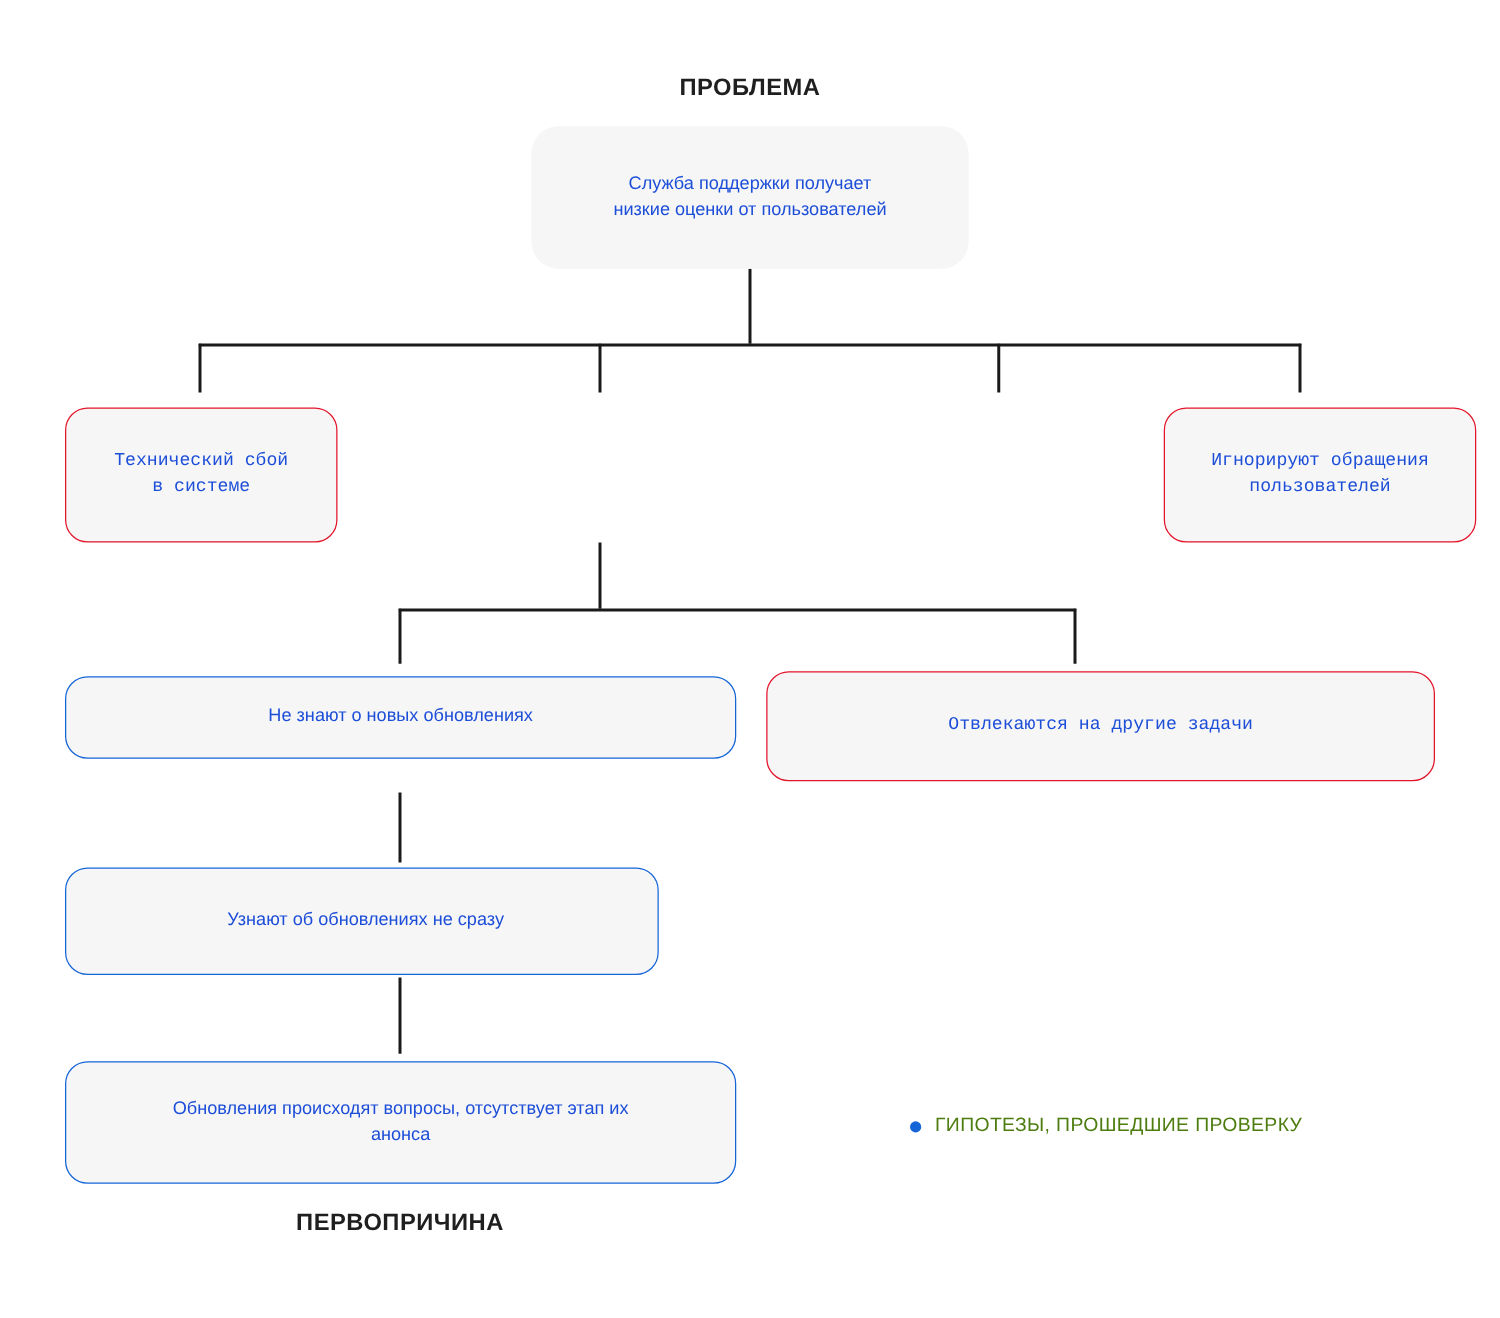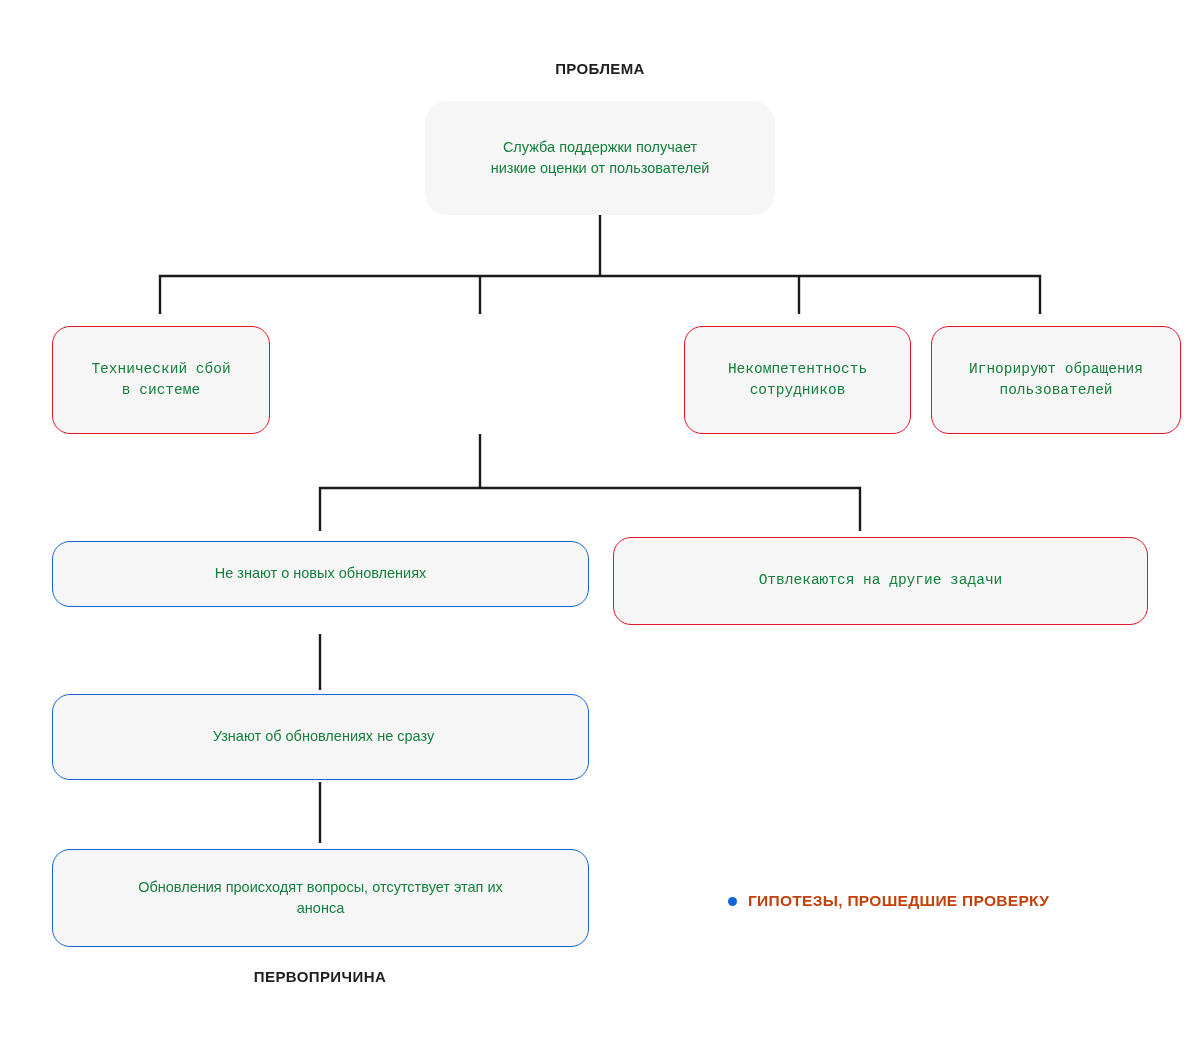--- a/index.html
+++ b/index.html
@@ -23,37 +23,37 @@
     pointer-events: none;
   }
   .node {
     position: absolute;
     background: #f6f6f6;
     border-radius: 18px;
     display: flex;
     align-items: center;
     justify-content: center;
     text-align: center;
-    color: #15803d;
+    color: #1d4ed8;
     font-size: 14.5px;
     line-height: 1.45;
     padding: 8px 14px;
     white-space: pre-line;
     z-index: 2;
   }
   .node.problem {
     border: none;
     border-radius: 22px;
   }
   .node.verified { border: 1.6px solid #1565d8; }
   .node.unverified { border: 1.6px solid #e3152a; font-family: Liberation Mono, monospace; }
 
   .caption {
     position: absolute;
-    font-size: 15px;
+    font-size: 19px;
     font-weight: bold;
     color: #1f1f1f;
     letter-spacing: 0.4px;
     text-align: center;
     z-index: 3;
   }
 
   #legend {
     position: absolute;
     left: 728px;
@@ -70,22 +70,22 @@
     width: 9px;
     height: 9px;
     border-radius: 50%;
     margin-right: 11px;
     flex: 0 0 auto;
   }
   .legend-dot.blue { background: #1565d8; }
   .legend-dot.red { background: #e3152a; }
   .legend-label {
     font-size: 15.5px;
-    font-weight: bold;
-    color: #c2410c;
+    font-weight: normal;
+    color: #4d7c0f;
     letter-spacing: 0.3px;
     white-space: nowrap;
   }
 </style>
 </head>
 <body>
 
 <div id="canvas">
 
   <svg id="connectors" viewBox="0 0 1200 1054" xmlns="http://www.w3.org/2000/svg">
@@ -110,31 +110,29 @@
 
   <div class="caption" style="left:480px; top:60px; width:240px;">ПРОБЛЕМА</div>
 
   <div class="node problem" style="left:425px; top:101px; width:350px; height:114px;">Служба поддержки получает
 низкие оценки от пользователей</div>
 
   <div class="node unverified" style="left:52px; top:326px; width:218px; height:108px;">Технический сбой
 в системе</div>
 
 
-  <div class="node unverified" style="left:684px; top:326px; width:227px; height:108px;">Некомпетентность
-сотрудников</div>
 
   <div class="node unverified" style="left:931px; top:326px; width:250px; height:108px;">Игнорируют обращения
 пользователей</div>
 
   <div class="node verified" style="left:52px; top:541px; width:537px; height:66px;">Не знают о новых обновлениях</div>
 
   <div class="node unverified" style="left:613px; top:537px; width:535px; height:88px;">Отвлекаются на другие задачи</div>
 
-  <div class="node verified" style="left:52px; top:694px; width:537px; height:86px;padding-left:20px;">Узнают об обновлениях не сразу</div>
+  <div class="node verified" style="left:52px; top:694px; width:475px; height:86px;padding-left:20px;">Узнают об обновлениях не сразу</div>
 
   <div class="node verified" style="left:52px; top:849px; width:537px; height:98px;">Обновления происходят вопросы, отсутствует этап их
 анонса</div>
 
   <div class="caption" style="left:200px; top:968px; width:240px;">ПЕРВОПРИЧИНА</div>
 
   <div id="legend">
     <div class="legend-row">
       <span class="legend-dot blue"></span>
       <span class="legend-label">ГИПОТЕЗЫ, ПРОШЕДШИЕ ПРОВЕРКУ</span>

